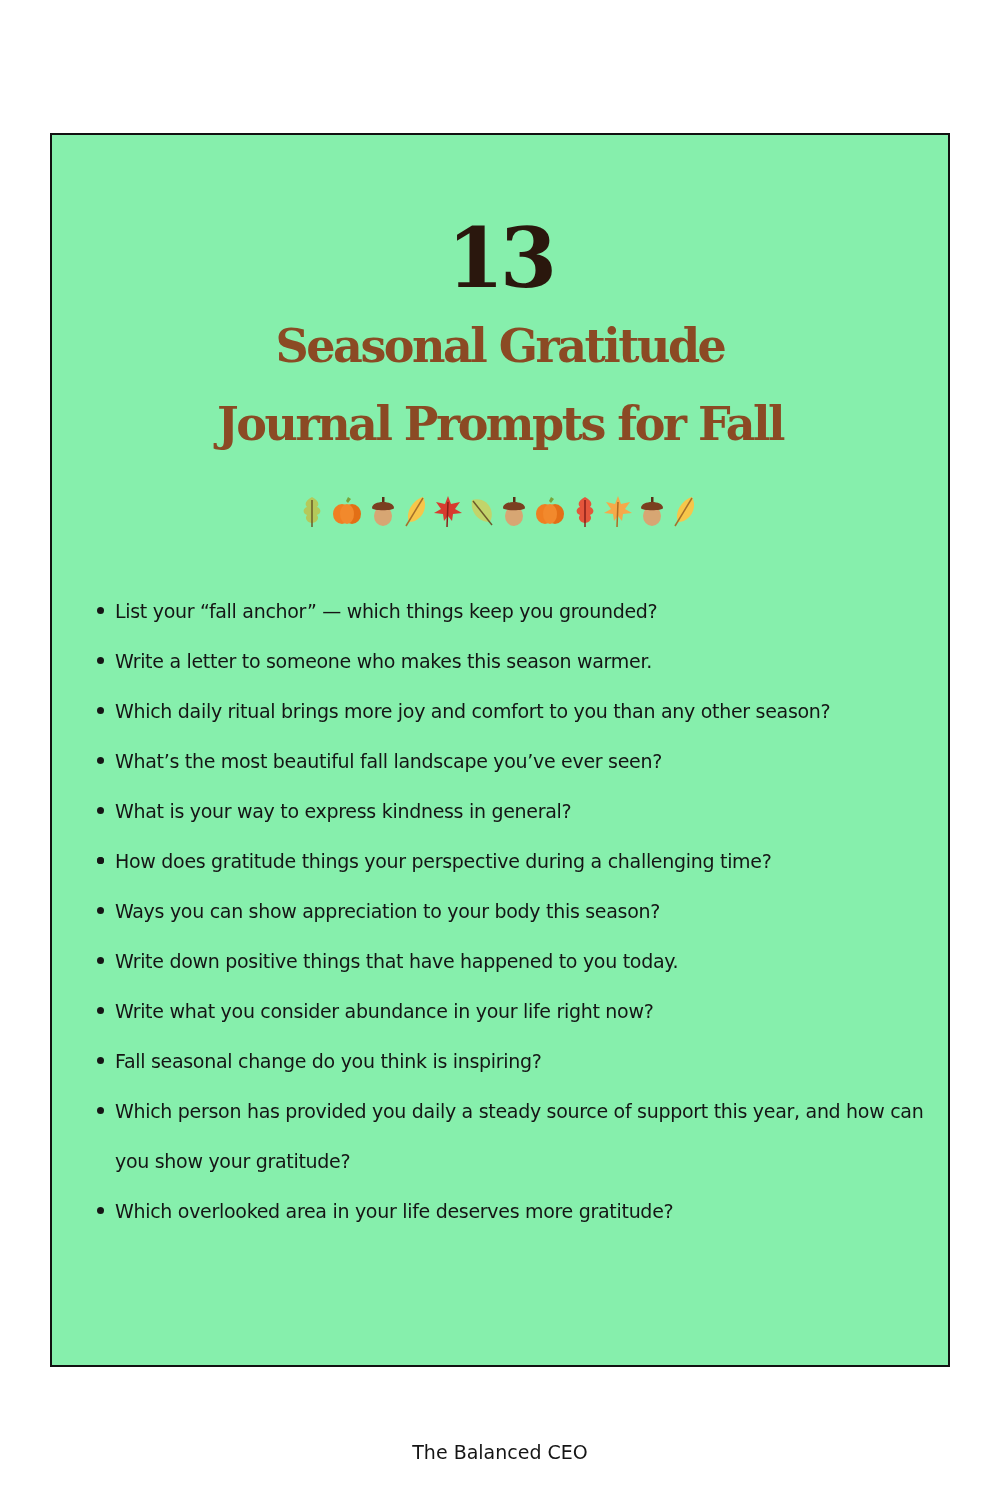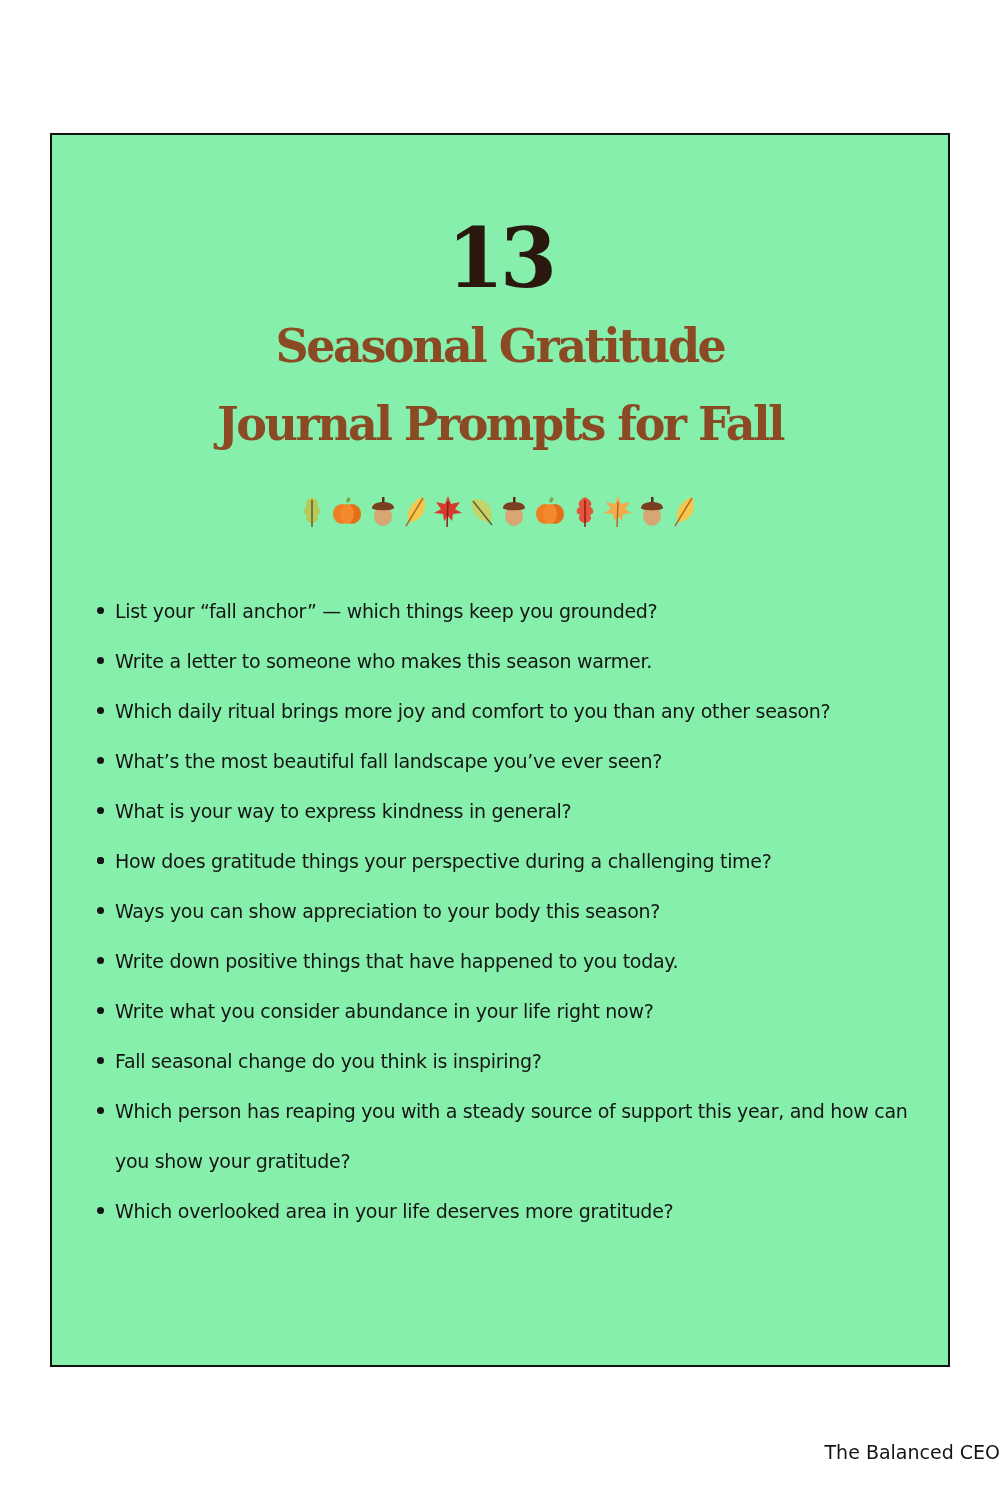--- a/index.html
+++ b/index.html
@@ -5,21 +5,21 @@
   html, body { margin:0; padding:0; }
   body { width:1000px; height:1500px; background:#ffffff; position:relative; font-family:"Liberation Sans", sans-serif; }
   .card { position:absolute; left:50px; top:133px; width:896px; height:1230px; background:#86efac; border:2px solid #111; }
   .num { position:absolute; left:0; right:0; top:82px; text-align:center; font-family:"DejaVu Serif", serif; font-weight:bold; font-size:82px; color:#2a170d; letter-spacing:-4px; line-height:1; }
   .title { position:absolute; left:0; right:0; top:172px; text-align:center; font-family:"DejaVu Serif", serif; font-weight:bold; color:#8b4a24; font-size:46px; line-height:78px; letter-spacing:-2.5px; }
   .deco { position:absolute; left:246px; top:356px; width:400px; height:40px; display:flex; justify-content:space-between; align-items:center; }
   .ic { width:28px; height:34px; display:block; }
   ul.prompts { position:absolute; left:46px; top:434px; margin:17px; padding:0 0 0 0; width:830px; list-style:none; }
   ul.prompts li { position:relative; padding-left:0; font-family:"DejaVu Sans", sans-serif; font-size:19px; line-height:50px; color:#151515; letter-spacing:-0.3px; }
   ul.prompts li .b { position:absolute; left:-18px; top:21px; width:7px; height:7px; border-radius:50%; background:#151515; }
-  .footer { position:absolute; left:0; right:0; top:1441px; text-align:right; font-family:"DejaVu Sans", sans-serif; font-size:19px; color:#151515; }
+  .footer { position:absolute; left:0; right:0; top:1441px; text-align:center; font-family:"DejaVu Sans", sans-serif; font-size:19px; color:#151515; }
 </style>
 </head>
 <body>
 
 <div class="card">
   <div class="num">13</div>
   <div class="title">
     <div>Seasonal Gratitude</div>
     <div>Journal Prompts for Fall</div>
   </div>
@@ -87,18 +87,18 @@
     <li><span class="b"></span><span>Write a letter to someone who makes this season warmer.</span></li>
     <li><span class="b"></span><span>Which daily ritual brings more joy and comfort to you than any other season?</span></li>
     <li><span class="b"></span><span>What’s the most beautiful fall landscape you’ve ever seen?</span></li>
     <li><span class="b"></span><span>What is your way to express kindness in general?</span></li>
     <li><span class="b"></span></li>
     <li><span class="b"></span><span>How does gratitude things your perspective during a challenging time?</span></li>
     <li><span class="b"></span><span>Ways you can show appreciation to your body this season?</span></li>
     <li><span class="b"></span><span>Write down positive things that have happened to you today.</span></li>
     <li><span class="b"></span><span>Write what you consider abundance in your life right now?</span></li>
     <li><span class="b"></span><span>Fall seasonal change do you think is inspiring?</span></li>
-    <li><span class="b"></span><span>Which person has reaping you with a steady source of support this year, and how can you show your gratitude?</span></li>
+    <li><span class="b"></span><span>Which person has provided you daily a steady source of support this year, and how can you show your gratitude?</span></li>
     <li><span class="b"></span><span>Which overlooked area in your life deserves more gratitude?</span></li>
   </ul>
 </div>
 
 <div class="footer">The Balanced CEO</div>
 
 </body></html>

